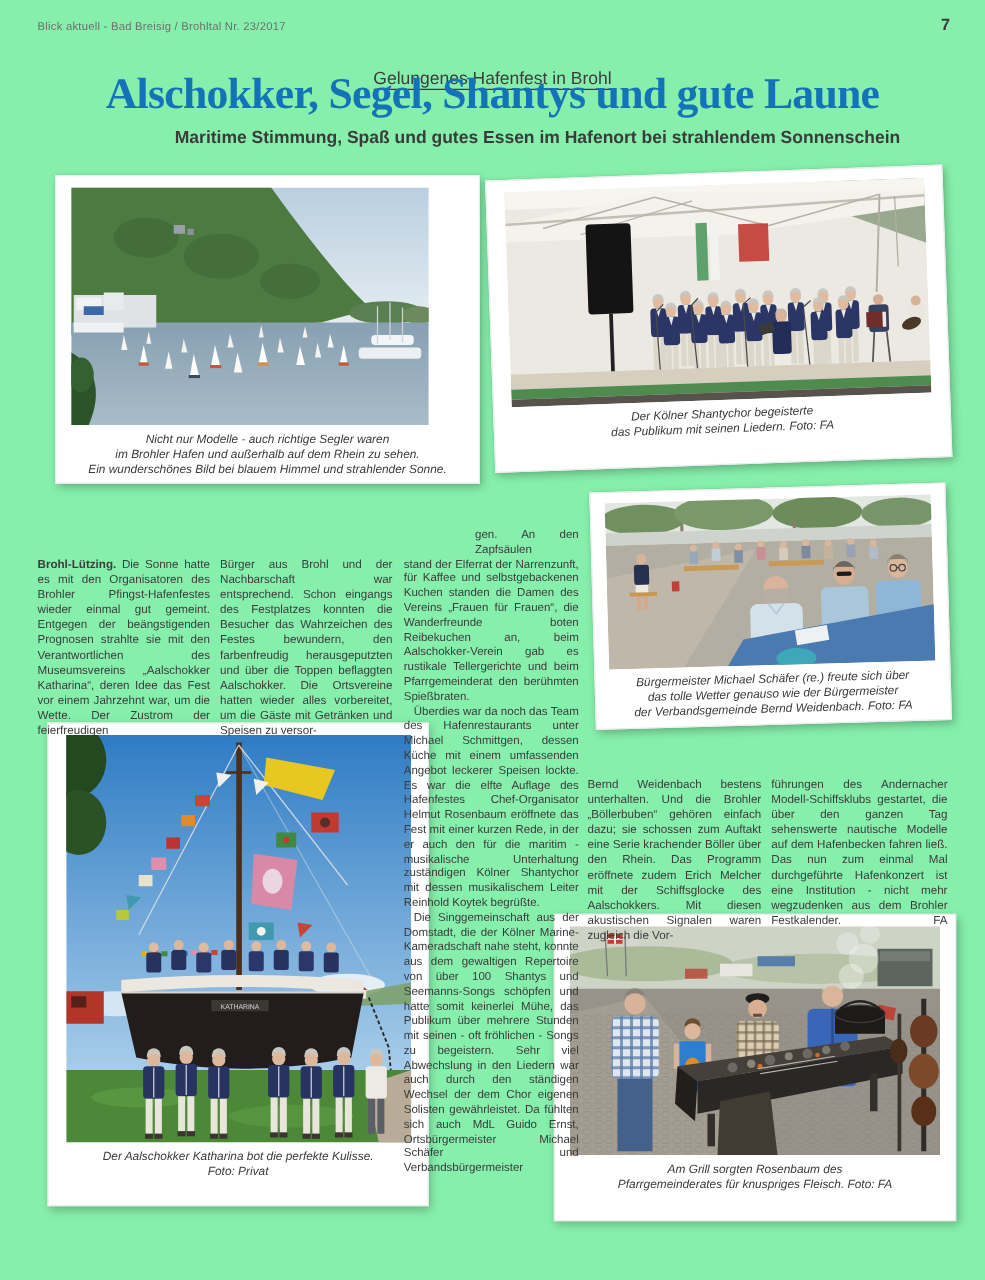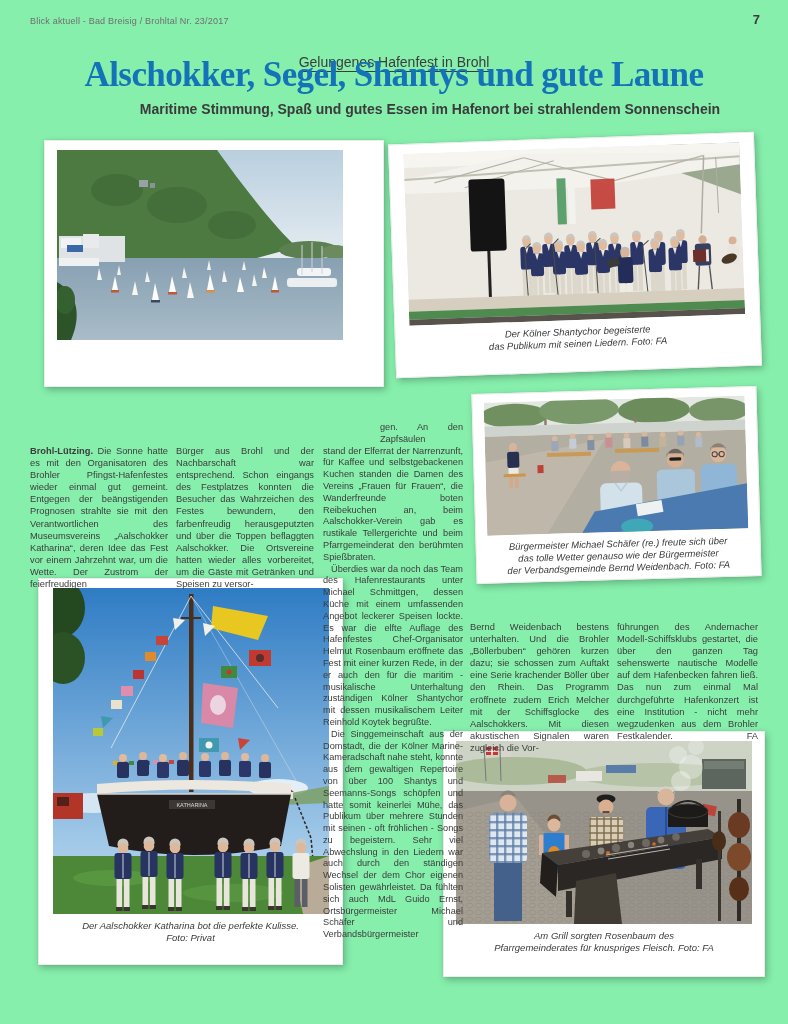--- a/index.html
+++ b/index.html
@@ -120,20 +120,25 @@
         <rect x="240" y="118" width="34" height="8" rx="3" fill="#f2f4f5"></rect>
         <line x1="245" y1="95" x2="245" y2="125" stroke="#cfd4d8" stroke-width="1"></line>
         <line x1="255" y1="92" x2="255" y2="122" stroke="#cfd4d8" stroke-width="1"></line>
         <line x1="265" y1="96" x2="265" y2="124" stroke="#cfd4d8" stroke-width="1"></line>
       </g>
       <g>
         <path d="M0,132 C18,142 26,162 14,190 L0,190 Z" fill="#2d5429"></path>
         <ellipse cx="8" cy="150" rx="10" ry="14" fill="#356030"></ellipse>
       </g>
     </svg>
+    <div class="cap">
+      <div>Nicht nur Modelle - auch richtige Segler waren</div>
+      <div>im Brohler Hafen und außerhalb auf dem Rhein zu sehen.</div>
+      <div>Ein wunderschönes Bild bei blauem Himmel und strahlender Sonne.</div>
+    </div>
   </div>
 
   <div class="photo" id="photo-choir">
     <svg viewBox="0 0 336 172" width="336" height="172">
       <defs>
         <g id="sgr">
           <path d="M-4.4,-30 A4.4,4.4 0 0 1 4.4,-30 L4.4,-28 L-4.4,-28 Z" fill="#c9c7c2"></path>
           <circle cx="0" cy="-27" r="4.2" fill="#e0bb9e"></circle>
           <rect x="-6.5" y="-23" width="13" height="23" rx="3" fill="#2b3666"></rect>
           <polygon points="-2,-23 2,-23 0,-16" fill="#e9e7e0"></polygon>
@@ -583,21 +588,21 @@
   </div>
 
   <div class="bodycol" id="col3">
     <p class="runover">gen. An den Zapfsäulen</p>
     <p>stand der Elferrat der Narrenzunft, für Kaffee und selbstgebackenen Kuchen standen die Damen des Vereins „Frauen für Frauen“, die Wanderfreunde boten Reibekuchen an, beim Aalschokker-Verein gab es rustikale Tellergerichte und beim Pfarrgemeinderat den berühmten Spießbraten.</p>
     <p class="p-indent">Überdies war da noch das Team des Hafenrestaurants unter Michael Schmittgen, dessen Küche mit einem umfassenden Angebot leckerer Speisen lockte. Es war die elfte Auflage des Hafenfestes Chef-Organisator Helmut Rosenbaum eröffnete das Fest mit einer kurzen Rede, in der er auch den für die maritim - musikalische Unterhaltung zuständigen Kölner Shantychor mit dessen musikalischem Leiter Reinhold Koytek begrüßte.</p>
     <p class="narrow">Die Singgemeinschaft aus der Domstadt, die der Kölner Marine-Kameradschaft nahe steht, konnte aus dem gewaltigen Repertoire von über 100 Shantys und Seemanns-Songs schöpfen und hatte somit keinerlei Mühe, das Publikum über mehrere Stunden mit seinen - oft fröhlichen - Songs zu begeistern. Sehr viel Abwechslung in den Liedern war auch durch den ständigen Wechsel der dem Chor eigenen Solisten gewährleistet. Da fühlten sich auch MdL Guido Ernst, Ortsbürgermeister Michael Schäfer und Verbandsbürgermeister</p>
   </div>
 
   <div class="bodycol" id="col4">
-    <p>Bernd Weidenbach bestens unterhalten. Und die Brohler „Böllerbuben“ gehören kurzen dazu; sie schossen zum Auftakt eine Serie krachender Böller über den Rhein. Das Programm eröffnete zudem Erich Melcher mit der Schiffsglocke des Aalschokkers. Mit diesen akustischen Signalen waren zugleich die Vor-</p>
+    <p>Bernd Weidenbach bestens unterhalten. Und die Brohler „Böllerbuben“ gehören einfach dazu; sie schossen zum Auftakt eine Serie krachender Böller über den Rhein. Das Programm eröffnete zudem Erich Melcher mit der Schiffsglocke des Aalschokkers. Mit diesen akustischen Signalen waren zugleich die Vor-</p>
   </div>
 
   <div class="bodycol" id="col5">
     <p><span>führungen des Andernacher Modell-Schiffsklubs gestartet, die über den ganzen Tag sehenswerte nautische Modelle auf dem Hafenbecken fahren ließ. Das nun zum einmal Mal durchgeführte Hafenkonzert ist eine Institution - nicht mehr wegzudenken aus dem Brohler Festkalender.</span>
       <span class="sig">FA</span></p>
   </div>
 
 </div>
 
 </body></html>

